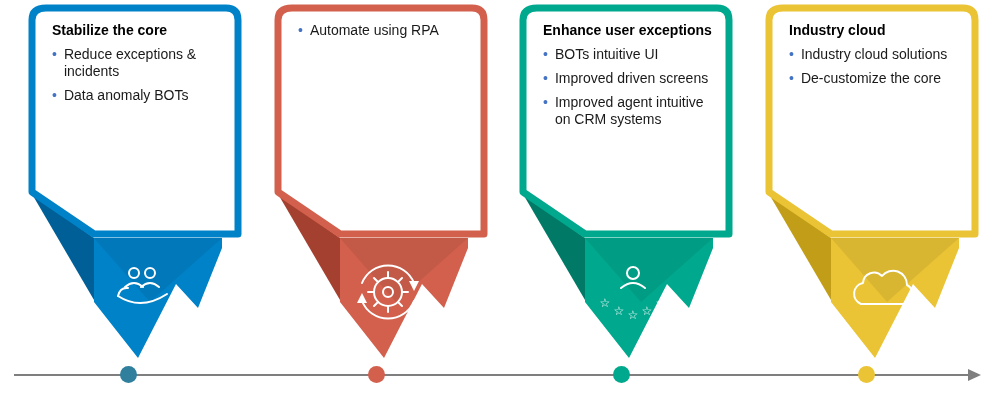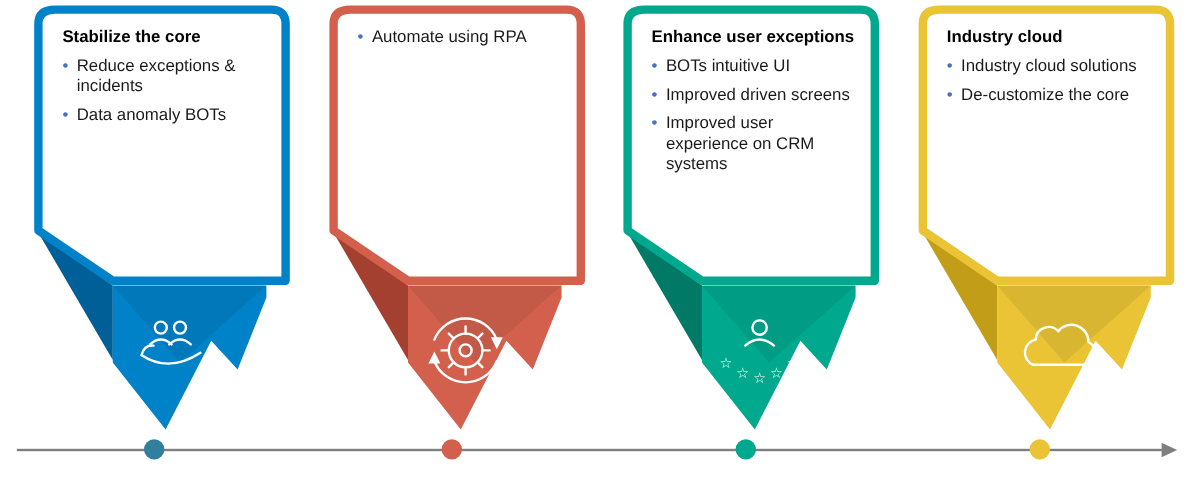--- a/index.html
+++ b/index.html
@@ -87,21 +87,21 @@
           <text x="136" y="313">☆</text>
           <text x="150" y="305">☆</text>
         </g>
       </g>
     </svg>
     <div class="card-text">
       <div class="card-title">Enhance user exceptions</div>
       <ul class="bullets">
         <li>BOTs intuitive UI</li>
         <li>Improved driven screens</li>
-        <li>Improved user experience on CRM systems</li>
+        <li>Improved agent intuitive on CRM systems</li>
       </ul>
     </div>
   </div>
 
   <div class="card c4" style="--c: #EAC435; --cd: #C29E18;">
     <svg viewBox="0 0 230 362">
       <polygon points="12,192 74,236 74,298" fill="var(--cd)"></polygon>
       <polygon points="74,236 202,236 202,246 178,306 156,282 118,356 74,300" fill="var(--c)"></polygon>
       <polygon points="74,236 202,236 130,300" fill="rgba(0,0,0,0.07)"></polygon>
       <path d="M26 6 H206 Q218 6 218 18 V232 H74 L12 190 V18 Q12 6 26 6 Z" fill="#fff" stroke="var(--c)" stroke-width="7" stroke-linejoin="round"></path>

